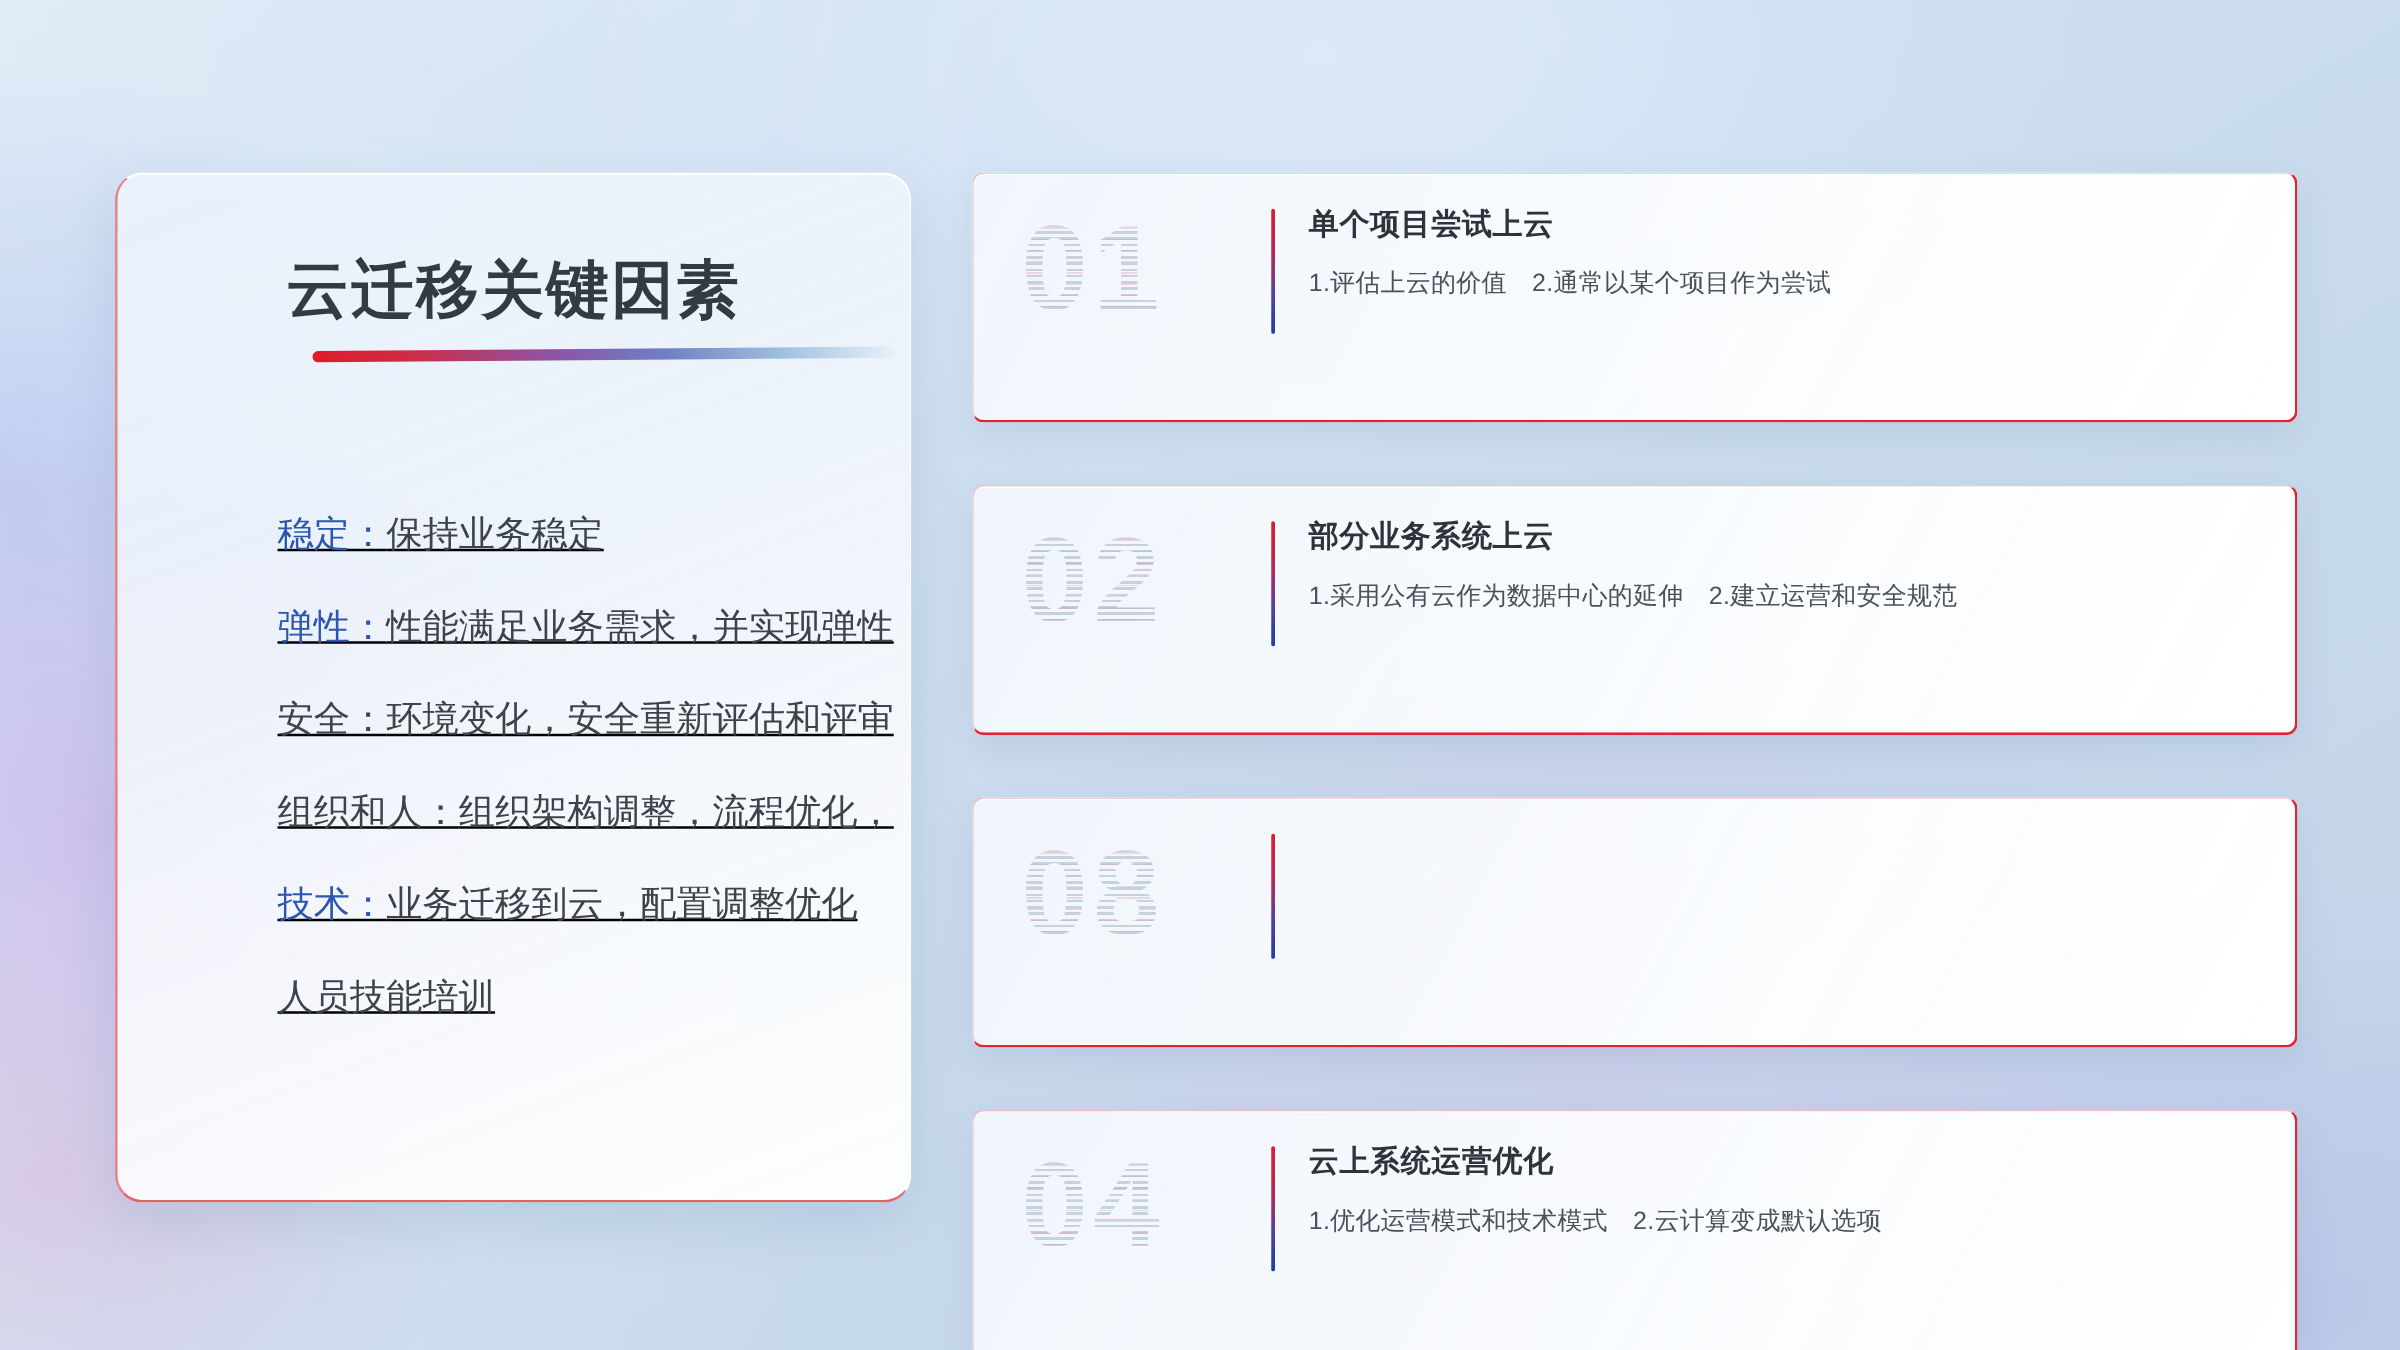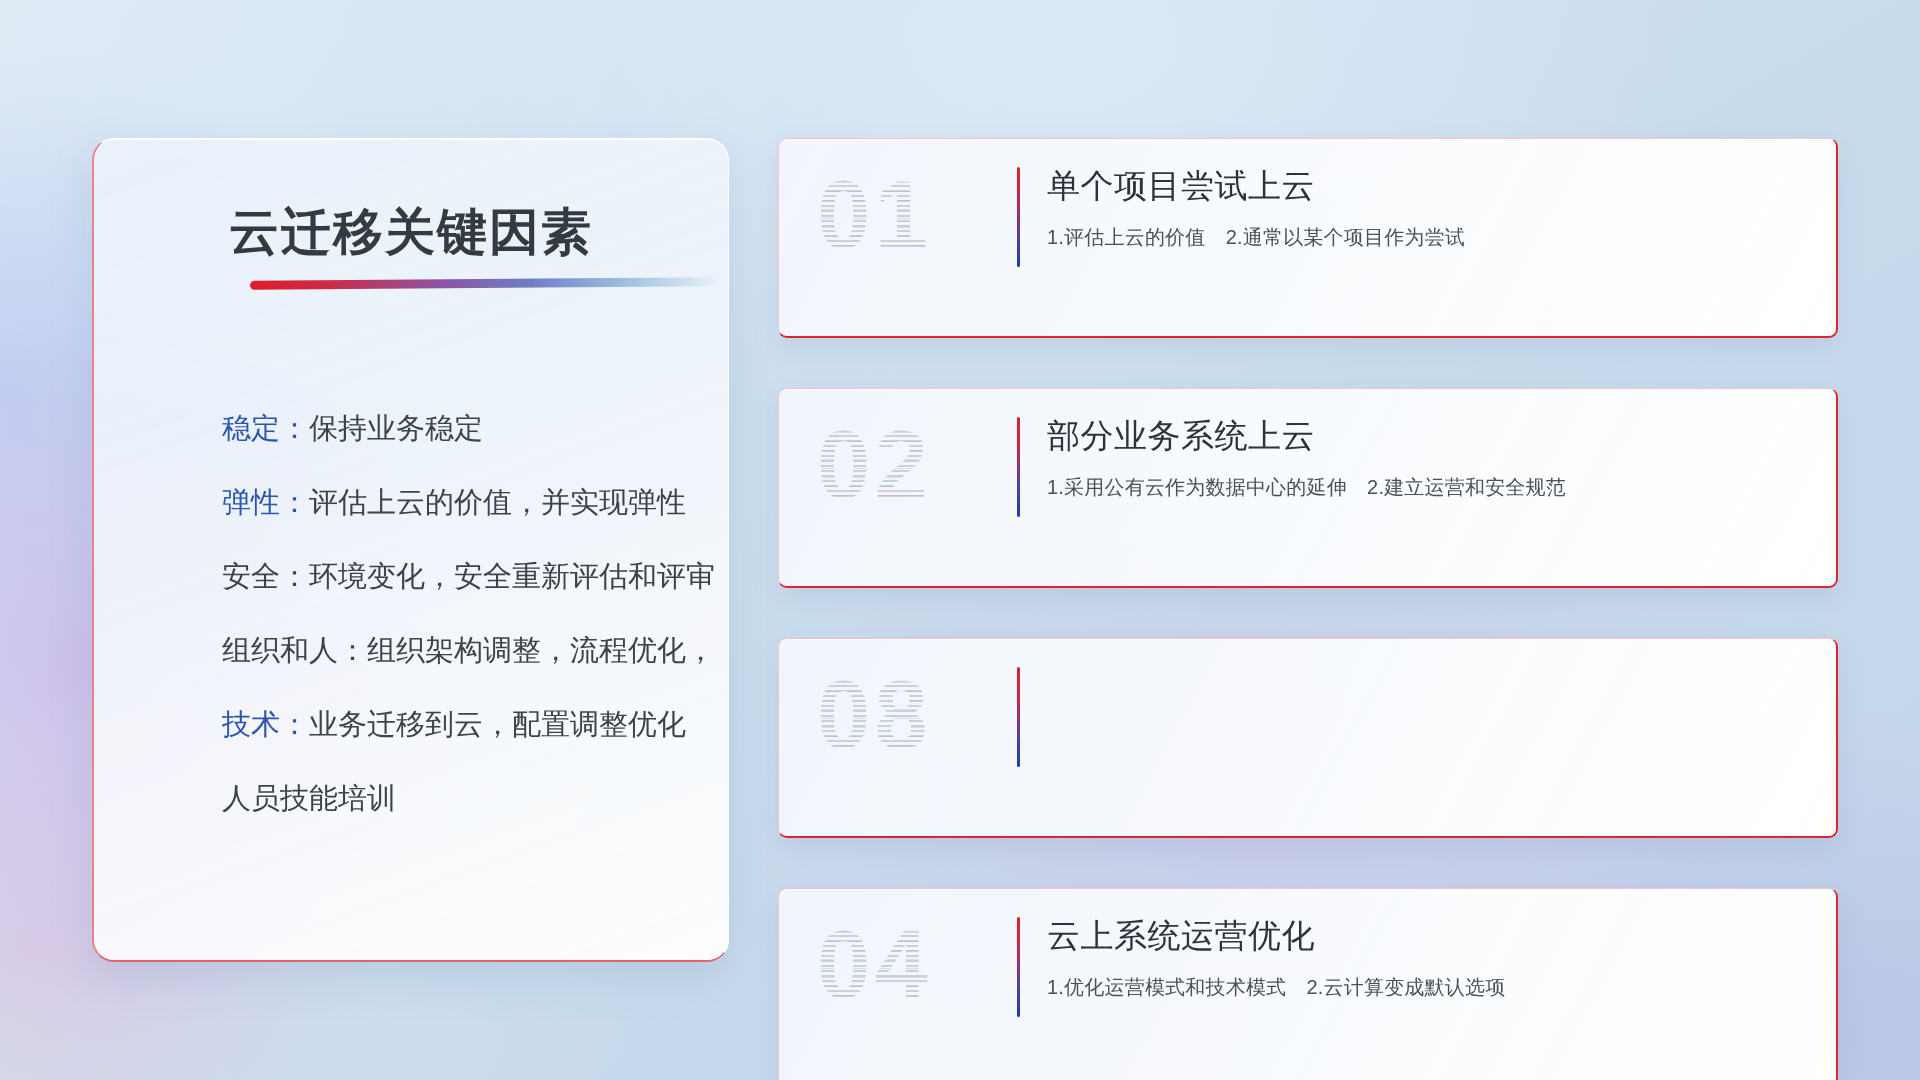--- a/index.html
+++ b/index.html
@@ -42,21 +42,21 @@
     font-size:50px; font-weight:bold; letter-spacing:2px;
     color:#333b42;
   }
   #title-rule{
     position:absolute; left:156px; top:140px; width:470px; height:9px;
     background:linear-gradient(90deg,#e01b2b 0%, #cf2b44 16%, #8a56a8 42%, #6f7fc4 60%, #9fc0e0 80%, rgba(200,225,242,0) 100%);
     border-radius:5px 0 0 5px;
     transform:skewY(-.45deg);
   }
   #factor-list{
-    position:absolute; left:128px; top:275px; right:38px;
+    position:absolute; left:128px; top:275px; right:38px;text-decoration:underline;
   }
   .factor-row{
     font-size:29px; line-height:1.0; color:#3c4349; margin-bottom:45px; white-space:nowrap;
   }
   .factor-row:last-child{ margin-bottom:0; }
   .f-key{ color:#2a56b0; }
   .f-key.plain{ color:#3c4349; }
   
   #cards{ position:absolute; left:778px; top:138px; width:1060px; }
   .card{
@@ -93,42 +93,42 @@
         rgba(255,255,255,0) 1px, rgba(255,255,255,0) 9px);
     -webkit-background-clip:text; background-clip:text;
   }
   .card-divider{
     position:absolute; left:238px; top:28px; width:3px; height:100px;
     background:linear-gradient(180deg,#dc1f2d 0%,#b52a57 38%,#5a3f9a 66%,#1b3fa8 100%);
     border-radius:2px;
   }
   .card-body{ position:absolute; left:268px; top:26px; right:24px; }
   .card-title{
-    font-size:33px; font-weight:normal; color:#2c333a; letter-spacing:.5px;
+    font-size:24px; font-weight:bold; color:#2c333a; letter-spacing:.5px;
     line-height:1.25;
   }
   .card-desc{
     margin-top:18px; font-size:20px; color:#4a5158; letter-spacing:.2px;
   }
 </style>
 </head>
 <body>
 
 <div id="bg"></div>
 
 <section id="left-panel">
   <h1 id="panel-title">云迁移关键因素</h1>
   <div id="title-rule"></div>
 
   <div id="factor-list">
     <div class="factor-row">
       <span class="f-key">稳定：</span><span class="f-val">保持业务稳定</span>
     </div>
     <div class="factor-row">
-      <span class="f-key">弹性：</span><span class="f-val">评估上云的价值，并实现弹性</span>
+      <span class="f-key">弹性：</span><span class="f-val">性能满足业务需求，并实现弹性</span>
     </div>
     <div class="factor-row">
       <span class="f-key plain">安全：</span><span class="f-val">环境变化，安全重新评估和评审</span>
     </div>
     <div class="factor-row">
       <span class="f-key plain">组织和人：</span><span class="f-val">组织架构调整，流程优化，</span>
     </div>
     <div class="factor-row">
       <span class="f-key">技术：</span><span class="f-val">业务迁移到云，配置调整优化</span>
     </div>

